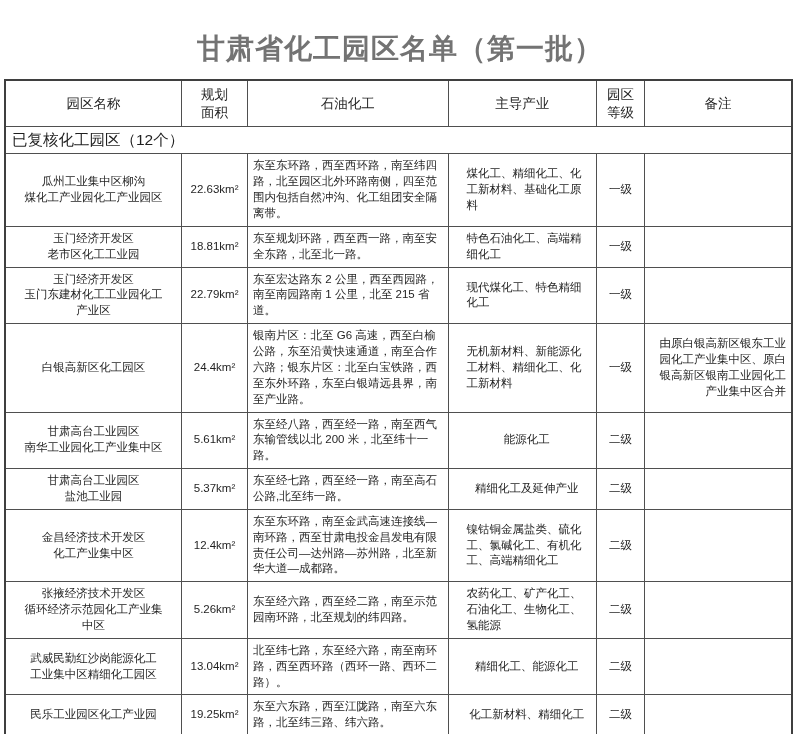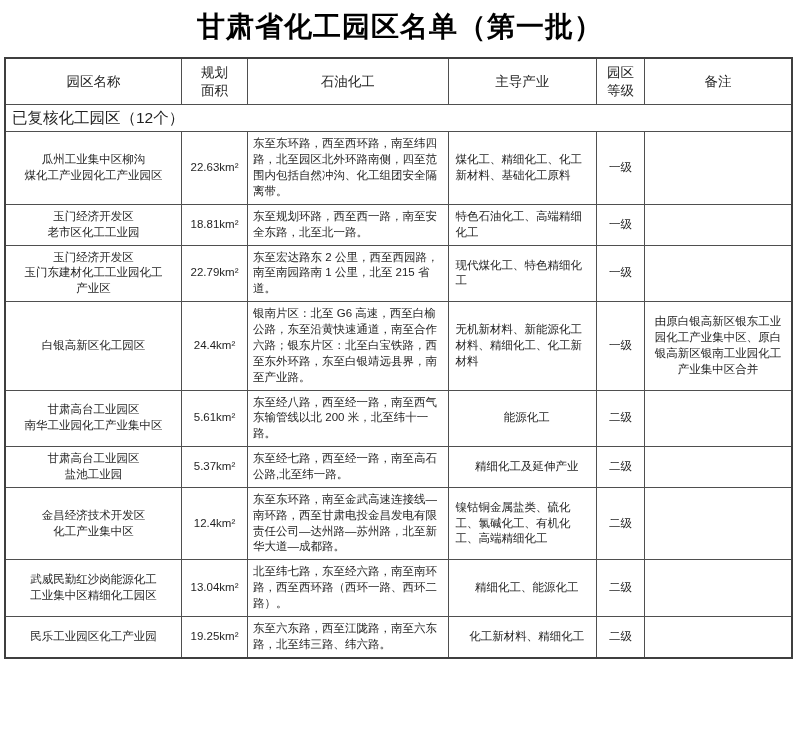--- a/index.html
+++ b/index.html
@@ -7,22 +7,22 @@
     width:800px;height:734px;
     font-family:"Liberation Sans","DejaVu Sans",sans-serif;
     color:#1f1f1f;
     -webkit-font-smoothing:antialiased;
   }
   .page-title{
     text-align:center;
     font-size:28px;
     font-weight:bold;
     letter-spacing:1px;
-    padding:8px 0 11px 0;
-    color:#000000;
+    padding:30px 0 11px 0;
+    color:#737373;
   }
   table.doc-table{
     border-collapse:collapse;
     table-layout:fixed;
     width:789px;
     margin-left:4px;
     border:2px solid #3f3f3f;
   }
   col.c-name{width:176px;}
   col.c-area{width:66px;}
@@ -52,24 +52,24 @@
     font-size:15.5px;
     text-align:left;
     padding:3px 4px 4px 6px;
     line-height:1.25;
     word-break:keep-all;
     margin-left:16px;
   }
   td.name{text-align:center;white-space:pre-line;padding:4px 14px;}
   td.area{text-align:center;}
   td.boundary{text-align:left;}
-  td.industry{text-align:left;padding-left:7px;}
+  td.industry{text-align:left;padding-left:18px;}
   td.industry.center{text-align:center;padding-left:14px;}
   td.level{text-align:center;}
-  td.remark{text-align:center;}
+  td.remark{text-align:right;}
 </style>
 </head>
 <body>
 
 <div class="page-title">甘肃省化工园区名单（第一批）</div>
 
 <table class="doc-table">
   <colgroup>
     <col class="c-name">
       <col class="c-area">
@@ -151,20 +151,29 @@
     <tr>
       <td class="name">金昌经济技术开发区
 化工产业集中区</td>
       <td class="area">12.4km²</td>
       <td class="boundary">东至东环路，南至金武高速连接线—南环路，西至甘肃电投金昌发电有限责任公司—达州路—苏州路，北至新华大道—成都路。</td>
       <td class="industry">镍钴铜金属盐类、硫化工、氯碱化工、有机化工、高端精细化工</td>
       <td class="level">二级</td>
       <td class="remark"></td>
     </tr>
     <tr>
+      <td class="name">张掖经济技术开发区
+循环经济示范园化工产业集中区</td>
+      <td class="area">5.26km²</td>
+      <td class="boundary">东至经六路，西至经二路，南至示范园南环路，北至规划的纬四路。</td>
+      <td class="industry">农药化工、矿产化工、石油化工、生物化工、氢能源</td>
+      <td class="level">二级</td>
+      <td class="remark"></td>
+    </tr>
+    <tr>
       <td class="name">武威民勤红沙岗能源化工
 工业集中区精细化工园区</td>
       <td class="area">13.04km²</td>
       <td class="boundary">北至纬七路，东至经六路，南至南环路，西至西环路（西环一路、西环二路）。</td>
       <td class="industry center">精细化工、能源化工</td>
       <td class="level">二级</td>
       <td class="remark"></td>
     </tr>
     <tr>
       <td class="name">民乐工业园区化工产业园</td>

